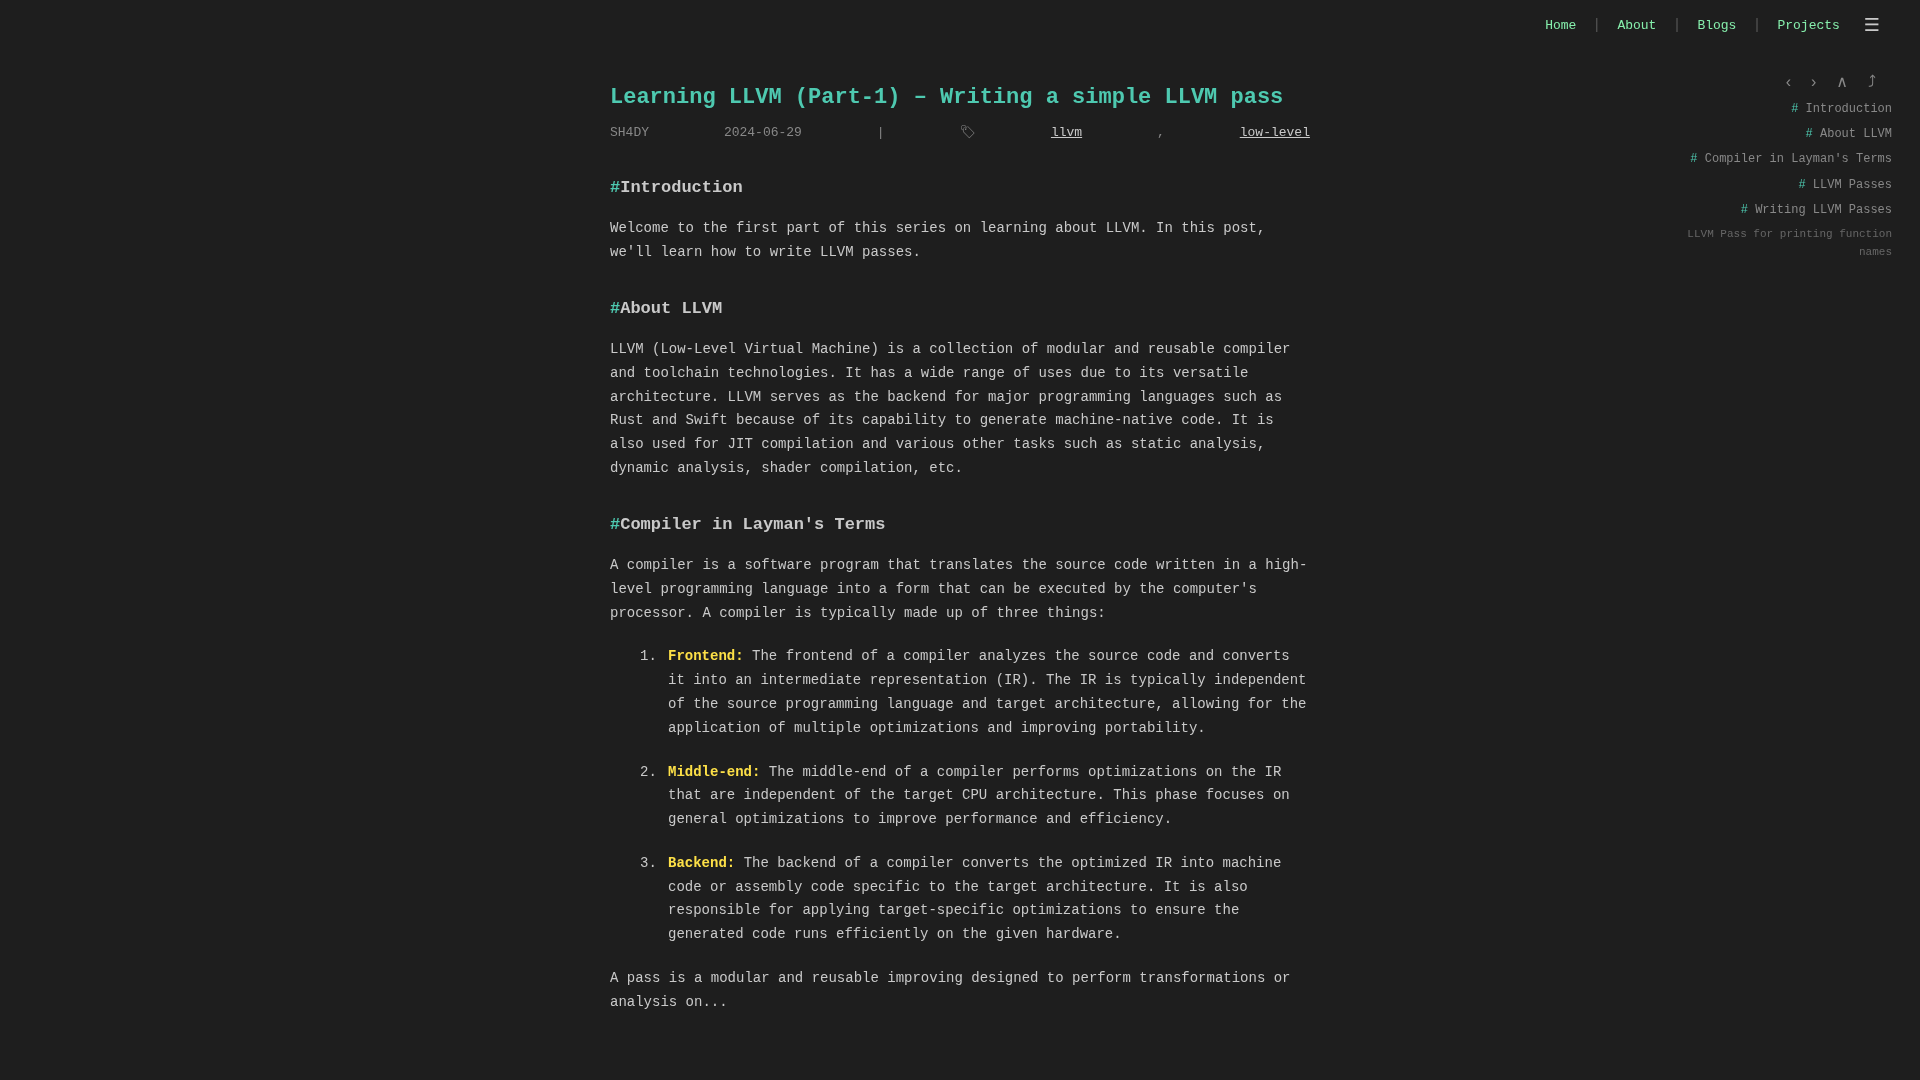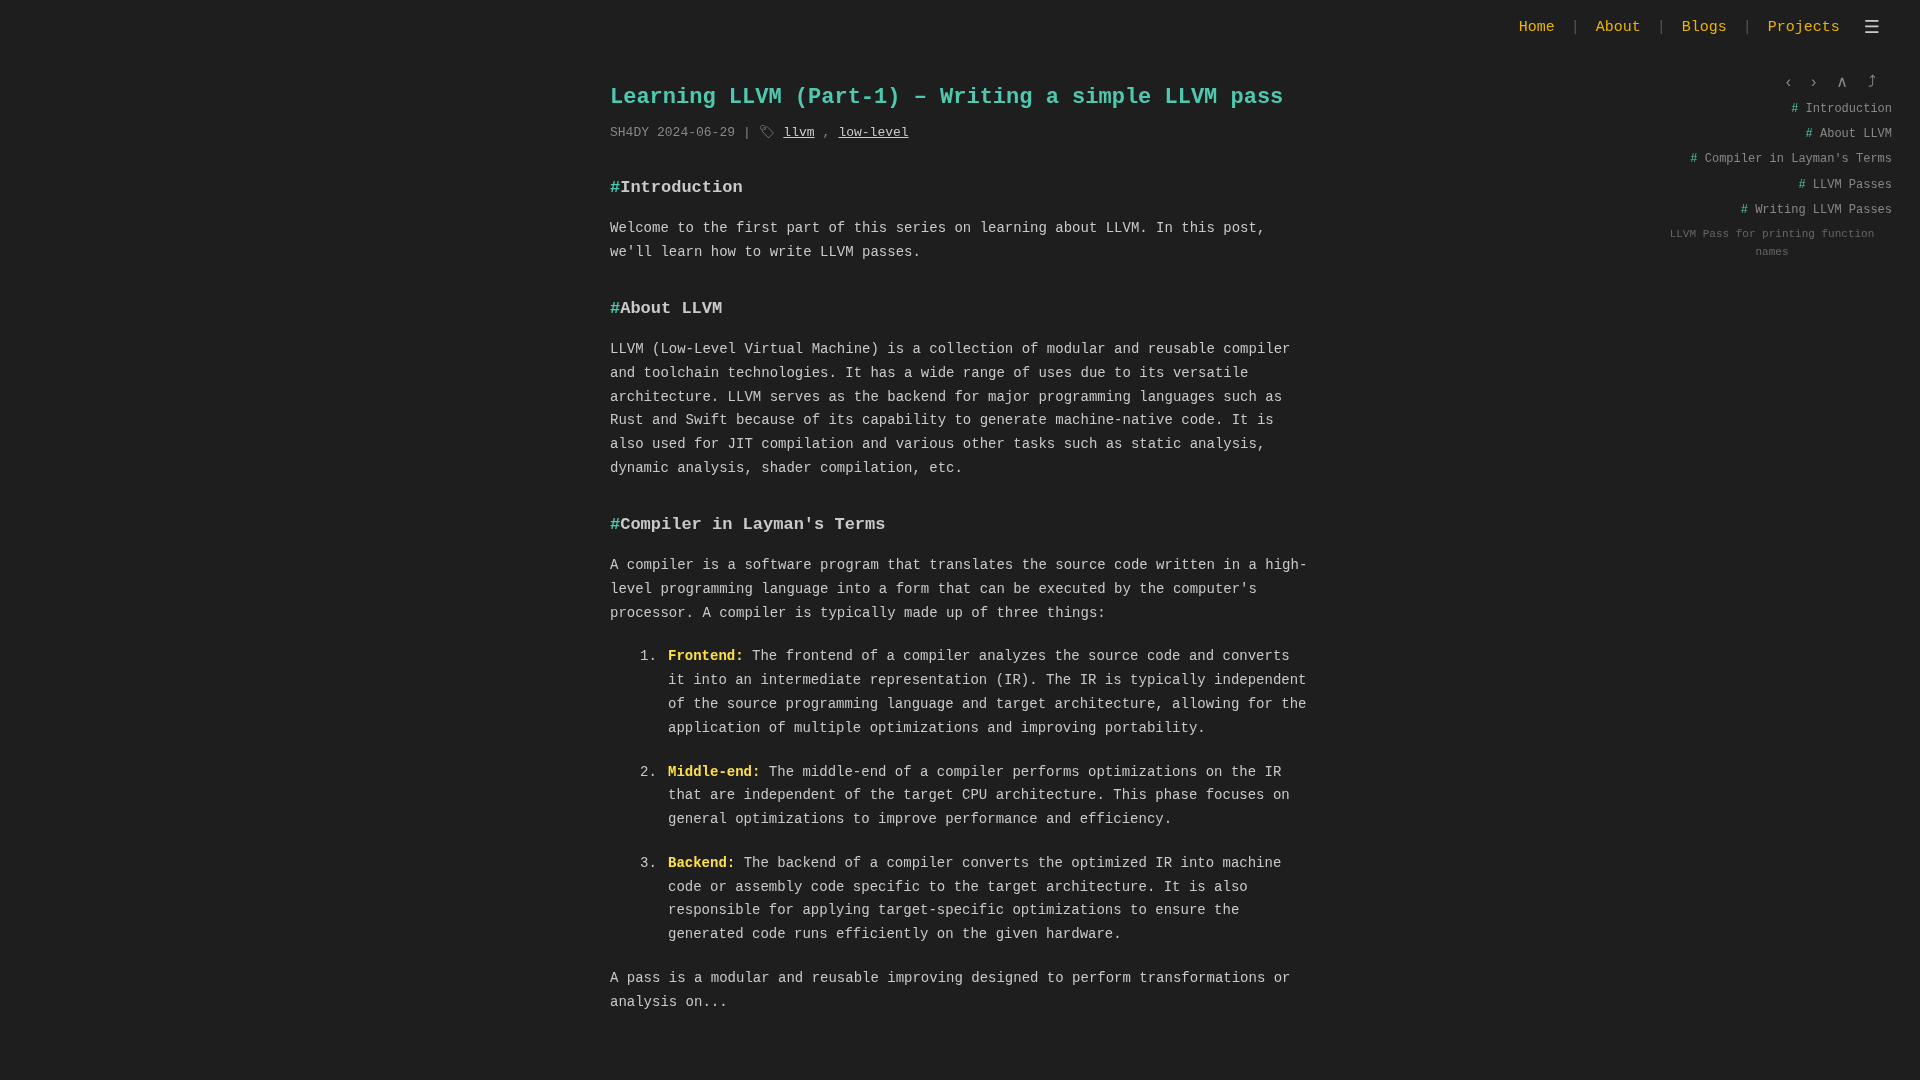--- a/index.html
+++ b/index.html
@@ -32,23 +32,23 @@
       z-index: 100;
     }
 
     .nav-links {
       display: flex;
       align-items: center;
       gap: 8px;
     }
 
     .nav-link {
-      color: #eab308;
+      color: #86efac;
       text-decoration: none;
-      font-size: 15px;
+      font-size: 13px;
       padding: 4px 8px;
     }
 
     .nav-separator {
       color: #555;
       font-size: 15px;
     }
 
     .nav-menu-icon {
       margin-left: 8px;
@@ -80,20 +80,21 @@
       font-family: 'Courier New', Courier, monospace;
     }
 
     .article-meta {
       color: #888;
       font-size: 13px;
       margin-bottom: 18px;
       display: flex;
       align-items: center;
       gap: 8px;
+      justify-content: space-between;
     }
 
     .article-meta .tag-icon {
       color: #888;
     }
 
     .article-meta a {
       color: #c9c9c9;
       text-decoration: underline;
     }
@@ -190,21 +191,20 @@
       color: #4ec9b0;
     }
 
     .toc-sub-item {
       color: #666;
       margin-bottom: 4px;
       margin-top: 2px;
       font-size: 11px;
       cursor: pointer;
       font-family: 'Courier New', Courier, monospace;
-      text-align: center;
     }
   </style>
 </head>
 <body>
 
 <nav class="top-nav">
   <div class="nav-links">
     <a class="nav-link" href="#">Home</a>
     <span class="nav-separator">|</span>
     <a class="nav-link" href="#">About</a>

